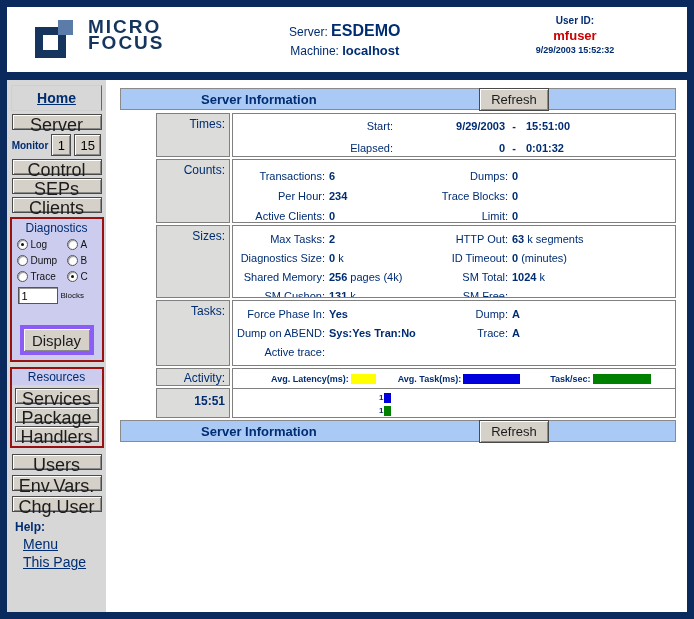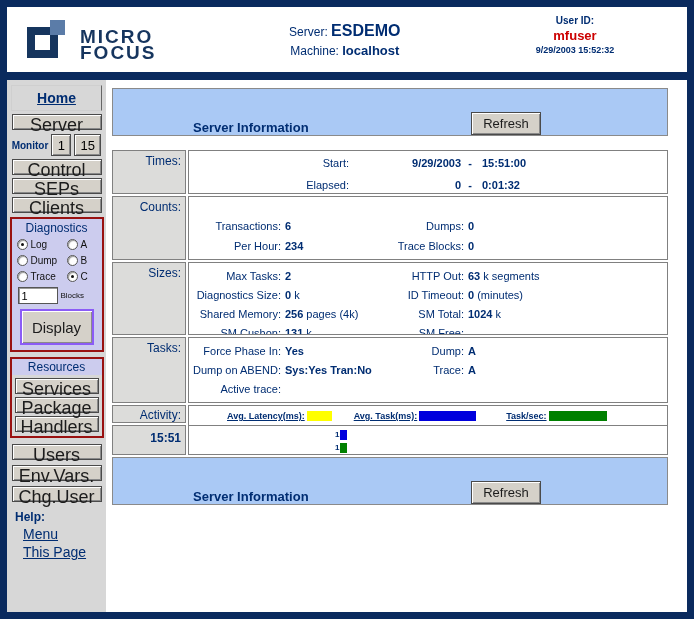--- a/index.html
+++ b/index.html
@@ -2,37 +2,37 @@
 <html><head>
 <meta charset="utf-8">
 <style>
   * { margin:0; padding:0; box-sizing:border-box; }
   body { font-family:"Liberation Sans", sans-serif; background:#fff; }
   .page { width:694px; height:619px; border:7px solid #0a2a5e; background:#fff;
           display:flex; flex-direction:column; overflow:hidden; }
 
   
   .hdr { height:65px; flex-shrink:0; position:relative; display:flex; align-items:center; background:#fff; }
-  .logo { display:flex; align-items:flex-end; margin-left:20px; }
+  .logo { display:flex; align-items:flex-start; margin-left:28px; }
   .logo-mark { position:relative; width:46px; height:42px; }
   .lm-outer { position:absolute; left:0; top:8px; width:31px; height:31px; border:8px solid #16355e; }
   .lm-inner { position:absolute; left:23px; top:1px; width:15px; height:15px; background:#5b7ca8; }
   .logo-text { margin-left:7px; color:#16355e; font-weight:bold; font-size:19px; line-height:16px; letter-spacing:2px; }
   .hdr-center { position:absolute; left:50%; top:12px; transform:translateX(-52%); text-align:center; color:#002d72; white-space:nowrap; }
   .hc-line { font-size:12px; margin-top:3px; }
   .srv-val { font-size:16px; font-weight:bold; }
   .mach-val { font-size:13px; font-weight:bold; }
   .hdr-right { position:absolute; right:52px; top:8px; width:120px; text-align:center; }
   .uid-label { font-size:10px; font-weight:bold; color:#002d72; }
   .uid-value { font-size:13px; font-weight:bold; color:#cc0000; margin-top:2px; }
   .uid-ts { font-size:9px; font-weight:bold; color:#002d72; margin-top:2px; }
 
   .navy-band { height:8px; background:#0a2a5e; flex-shrink:0; }
 
-  .bodywrap { flex:1; display:flex; overflow:hidden; }
+  .bodywrap { flex:1; display:flex; overflow:hidden;gap:8px; }
 
   
   .sidebar { width:99px; flex-shrink:0; background:#d7d7d7; padding-top:5px; }
   .home-cell { margin:0 4px; height:26px; display:flex; align-items:center; justify-content:center;
                border:1px solid #cfcfcf; border-right-color:#666; }
   .home-link { font-size:14px; font-weight:bold; color:#002d72; text-decoration:underline; cursor:pointer; }
   .sbtn { display:block; margin:3px auto 0; width:90px; height:16px; background:#d5d1c9;
           border:1px solid #4a4a4a; box-shadow:inset 1px 1px 0 #ffffff, inset -1px -1px 0 #8a8a8a;
           font-family:"Liberation Sans",sans-serif; font-size:18px; color:#1c1c1c; cursor:pointer; }
   .monitor-row { display:flex; align-items:center; justify-content:center; gap:3px; margin-top:4px; }
@@ -45,64 +45,64 @@
   .diag-title { text-align:center; font-size:12px; color:#002d72; }
   .radio-grid { display:grid; grid-template-columns:50px 36px; row-gap:5px; padding-left:5px; margin-top:4px; }
   .radio-item { display:flex; align-items:center; gap:3px; font-size:10px; color:#111; cursor:pointer; }
   .radio { width:11px; height:11px; border-radius:50%; background:#fff; border:1px solid #555;
            box-shadow:inset 1px 1px 1px #999; position:relative; flex-shrink:0; }
   .radio[data-checked="true"]::after { content:""; position:absolute; inset:3px; background:#111; border-radius:50%; }
   .blocks-row { display:flex; align-items:center; gap:3px; margin:5px 0 0 6px; }
   .blocks-input { width:40px; height:17px; border:1px solid #555; box-shadow:inset 1px 1px 0 #999;
                   font-size:11px; padding:1px 3px; font-family:"Liberation Sans",sans-serif; }
   .blocks-label { font-size:8px; font-weight:normal; color:#111; }
-  .display-btn { display:block; margin:5px auto 0; width:74px; height:36px; background:#d5d1c9;
-                 border:2px solid #8b5cf6; box-shadow:inset 1px 1px 0 #fff, inset -1px -1px 0 #8a8a8a;
+  .display-btn { display:block; margin:21px auto 0; width:74px; height:30px; background:#d5d1c9;
+                 border:4px solid #8b5cf6; box-shadow:inset 1px 1px 0 #fff, inset -1px -1px 0 #8a8a8a;
                  font-size:15px; color:#1c1c1c; cursor:pointer; }
 
   .resbox { margin:5px auto 0; width:94px; border:2px solid #991111; padding-bottom:4px; background:#d7d7d7; }
   .res-title { background:#ccccee; font-size:12px; color:#002d72; text-align:center; padding:1px 0; }
   .resbox .sbtn { width:84px; }
 
   .help-blk { margin:8px 0 0 8px; }
   .help-title { font-size:12px; font-weight:bold; color:#002d72; }
   .help-link { display:block; margin:2px 0 0 8px; font-size:14px; color:#002d72; text-decoration:underline; cursor:pointer; }
 
   
   .main { flex:1; background:#fff; padding:8px 0 0 6px; overflow:hidden; }
   .mtable { width:556px; }
-  .blue-bar { height:48px; background:#aac9f5; border:1px solid #8a8a8a; display:flex; align-items:flex-end; margin-bottom:14px; }
+  .blue-bar { height:22px; background:#aac9f5; border:1px solid #8a8a8a; display:flex; align-items:center; margin-bottom:3px; }
   .bar-title { margin-left:80px; font-size:13px; font-weight:bold; color:#002d72; }
   .refresh-btn { margin-left:auto; margin-right:126px; width:70px; height:23px; background:#d5d1c9;
                  border:1px solid #4a4a4a; box-shadow:inset 1px 1px 0 #fff, inset -1px -1px 0 #8a8a8a;
                  font-size:13px; color:#1c1c1c; cursor:pointer; }
-  .sec { display:flex; margin-bottom:2px; }
+  .sec { display:flex; margin-bottom:2px;margin-left:36px; }
   .lbl-cell { width:74px; flex-shrink:0; background:#dcdcda; border:1px solid #808080; margin-right:2px;
               text-align:right; padding:3px 4px 0 0; font-size:12px; color:#002d72; }
   .cnt-cell { flex:1; background:#fff; border:1px solid #808080; font-size:11px; color:#002d72; overflow:hidden; }
 
   .times-grid { display:grid; grid-template-columns:160px 112px 18px 1fr; row-gap:7px; padding-top:6px; }
   .t-l { text-align:right; } .t-v1 { text-align:right; font-weight:bold; }
   .t-sep { text-align:center; font-weight:bold; } .t-v2 { font-weight:bold; padding-left:3px; }
 
   .row4 { display:grid; grid-template-columns:92px 112px 71px 1fr; line-height:20px; }
   .sizes .row4, .states .row4 { line-height:19px; }
   .g-l { text-align:right; } .g-v { padding-left:4px; white-space:nowrap; }
   .g-v b { font-weight:bold; } .g-u { margin-left:3px; font-weight:normal; }
-  .pt4 { padding-top:4px; } .pt3 { padding-top:19px; }
+  .pt4 { padding-top:4px; } .pt3 { padding-top:6px; }
 
   .legend-cell { display:flex; align-items:center; font-size:9px; font-weight:bold; color:#002d72; padding-left:38px; }
   .leg-item { display:flex; align-items:center; white-space:nowrap; }
   .sw { height:10px; margin-left:2px; }
   .sw-yellow { width:25px; background:#ffff00; }
   .sw-blue { width:57px; background:#0000dd; }
   .sw-green { width:58px; background:#008000; }
   .leg-gap1 { margin-right:22px; } .leg-gap2 { margin-right:30px; }
   .sec-legend .lbl-cell { padding-top:2px; }
-  .sec-legend .cnt-cell { height:22px;text-decoration:underline; }
+  .sec-legend .cnt-cell { height:22px; }
 
   .act-cell { padding:2px 0 0 146px; }
   .act-row { display:flex; align-items:center; height:13px; }
   .act-num { font-size:8px; font-weight:bold; color:#002d72; margin-right:1px; }
   .bar { width:7px; height:10px; }
   .bar-blue { background:#0000dd; } .bar-green { background:#008000; }
   .time-lbl { font-weight:bold; padding-top:5px; }
   .sec-act .cnt-cell { height:30px; }
 </style>
 </head>

